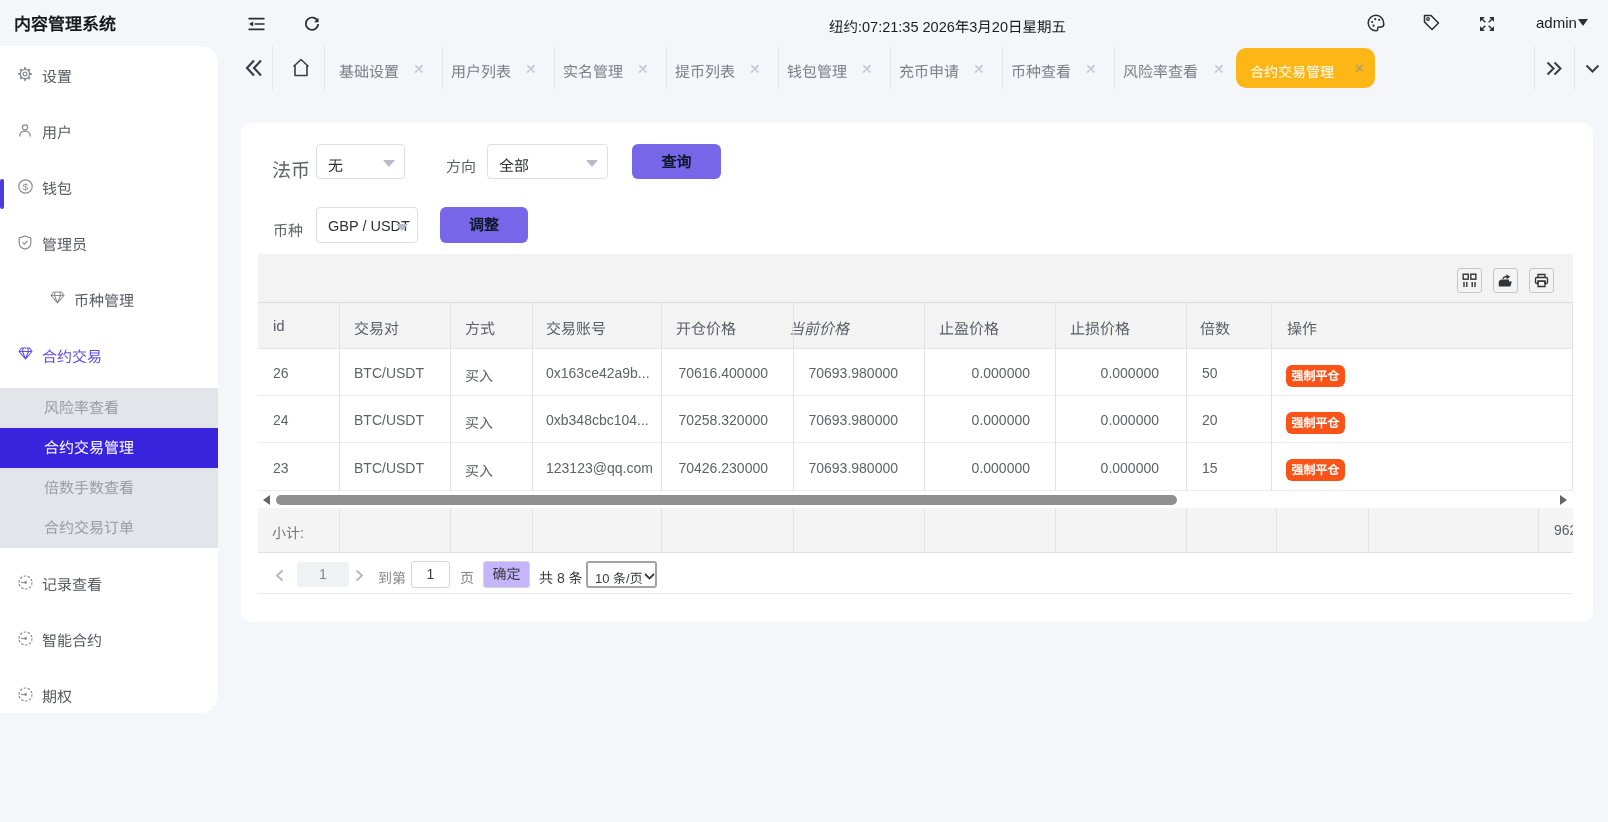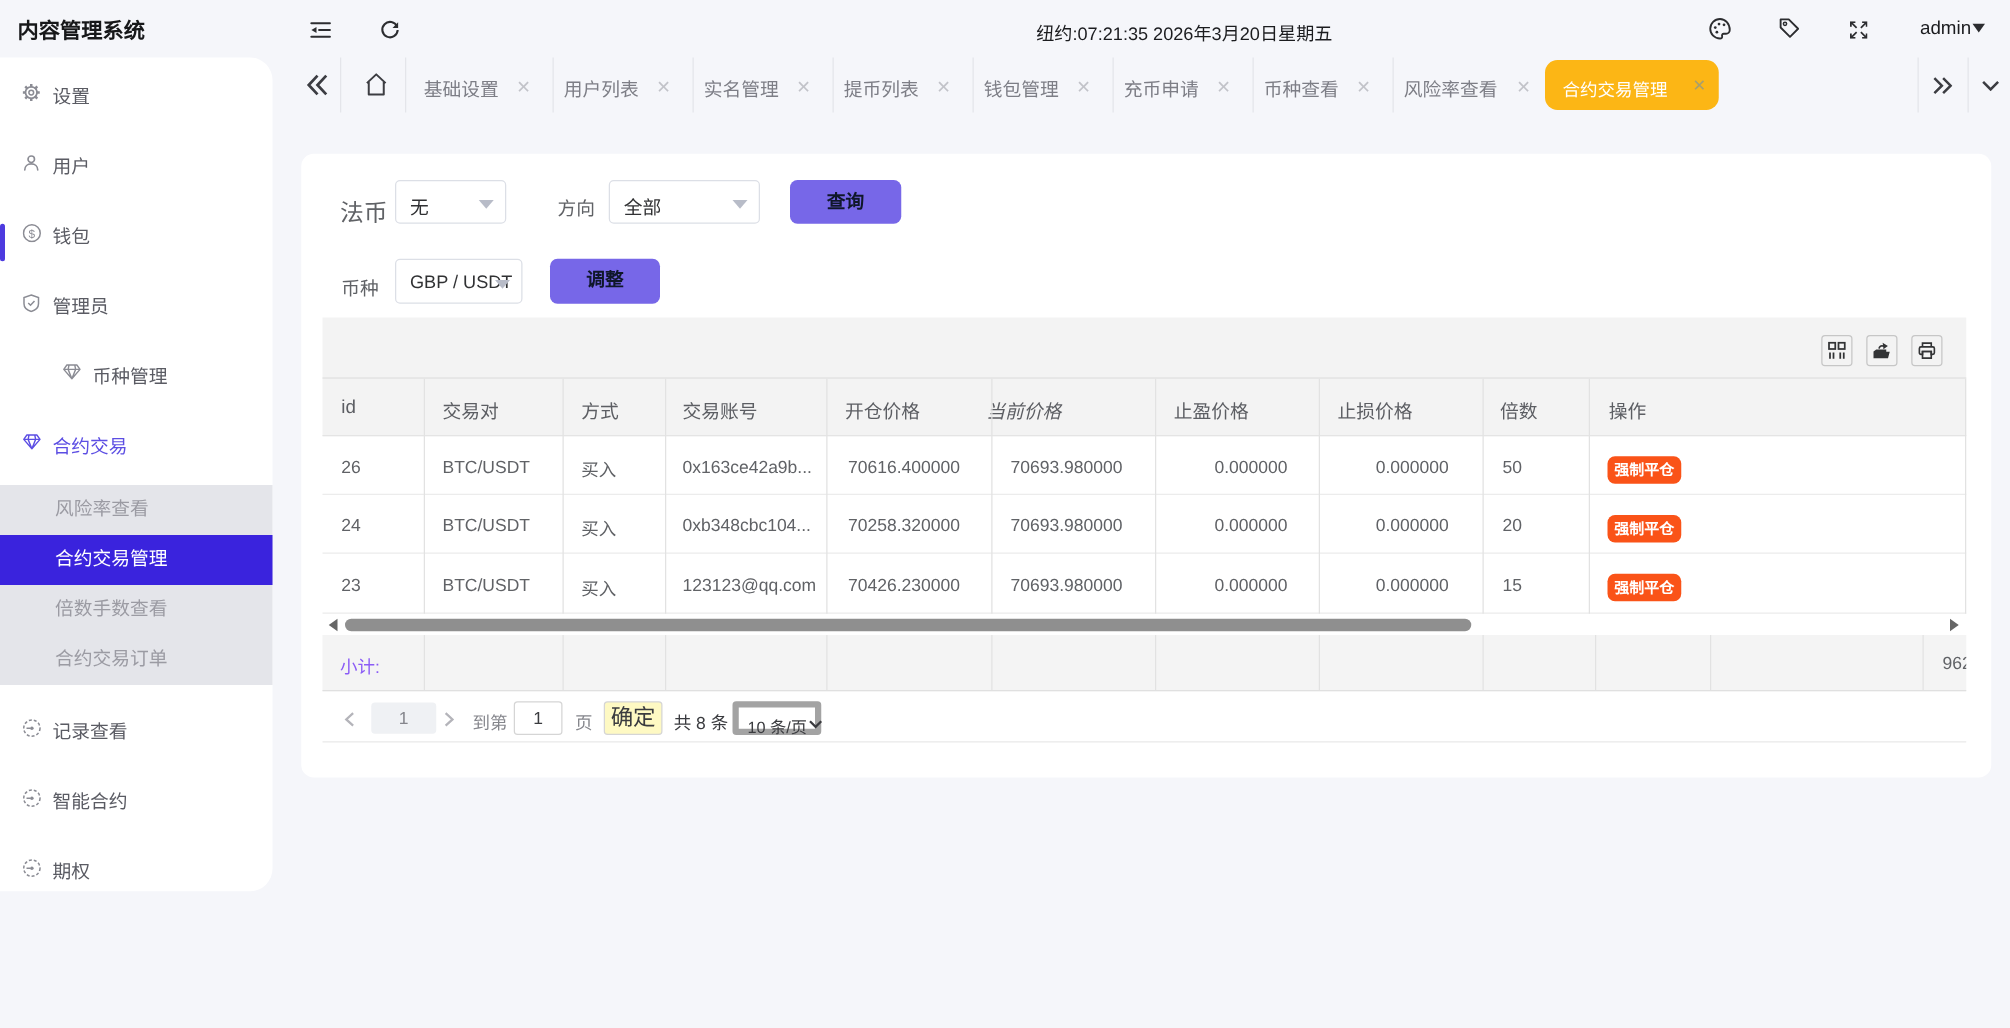--- a/index.html
+++ b/index.html
@@ -311,21 +311,21 @@
 <div class="td" style="left:924px; top:460px; width:106px; text-align:right;">0.000000</div>
 <div class="td" style="left:1055px; top:460px; width:104px; text-align:right;">0.000000</div>
 <div class="td" style="left:1202px; top:460px;">15</div>
 <div class="fpbtn" style="top:459px;">强制平仓</div>
 
 <div class="abs" style="left:263px; top:495px; width:0; height:0; border-top:5px solid transparent; border-bottom:5px solid transparent; border-right:7px solid #666;"></div>
 <div class="abs" style="left:276px; top:495px; width:901px; height:10px; background:#8f8f8f; border-radius:5px;"></div>
 <div class="abs" style="left:1560px; top:495px; width:0; height:0; border-top:5px solid transparent; border-bottom:5px solid transparent; border-left:7px solid #666;"></div>
 
 <div class="abs" style="left:258px; top:508px; width:1315px; height:45px; background:#f4f4f4; border-bottom:1px solid #e0e0e0; overflow:hidden;">
-  <div class="abs" style="left:14px; top:14px; font-size:14px; color:#8b5cf6;">小计:</div>
+  <div class="abs" style="left:14px; top:14px; font-size:14px; color:#737373;">小计:</div>
   <div class="abs" style="left:1296px; top:14px; font-size:14px; color:#606266;">9621</div>
   <div class="vline" style="left:81px; top:0; height:45px;"></div>
   <div class="vline" style="left:192px; top:0; height:45px;"></div>
   <div class="vline" style="left:274px; top:0; height:45px;"></div>
   <div class="vline" style="left:403px; top:0; height:45px;"></div>
   <div class="vline" style="left:535px; top:0; height:45px;"></div>
   <div class="vline" style="left:666px; top:0; height:45px;"></div>
   <div class="vline" style="left:797px; top:0; height:45px;"></div>
   <div class="vline" style="left:928px; top:0; height:45px;"></div>
   <div class="vline" style="left:1018px; top:0; height:45px;"></div>
@@ -336,20 +336,20 @@
 <svg class="abs" style="left:275px; top:569px;" width="9" height="13" viewBox="0 0 9 13">
     <path d="M7.5 1.5 L2 6.5 L7.5 11.5" fill="none" stroke="#b4b4ba" stroke-width="1.8"></path>
   </svg>
 <div class="abs" style="left:297px; top:562px; width:52px; height:25px; background:#eff1f4; border-radius:3px; text-align:center; line-height:25px; font-size:14px; color:#85868c;">1</div>
 <svg class="abs" style="left:355px; top:569px;" width="9" height="13" viewBox="0 0 9 13">
     <path d="M1.5 1.5 L7 6.5 L1.5 11.5" fill="none" stroke="#b4b4ba" stroke-width="1.8"></path>
   </svg>
 <div class="abs" style="left:378px; top:567px; font-size:14px; color:#85868c;">到第</div>
 <div class="abs" style="left:411px; top:561px; width:39px; height:27px; background:#fff; border:1px solid #d5d5d5; border-radius:3px; text-align:center; line-height:25px; font-size:14px; color:#3a3b3f;">1</div>
 <div class="abs" style="left:460px; top:567px; font-size:14px; color:#85868c;">页</div>
-<div class="abs" style="left:483px; top:561px; width:47px; height:27px; background:#fef9c3; border:1px solid #d5d5d5; border-radius:3px; text-align:center; line-height:25px; font-size:18px; color:#3a3b3f;">确定</div>
+<div class="abs" style="left:483px; top:561px; width:47px; height:27px; background:#c4b5fd; border:1px solid #d5d5d5; border-radius:3px; text-align:center; line-height:25px; font-size:14px; color:#3a3b3f;">确定</div>
 <div class="abs" style="left:539px; top:567px; font-size:14px; color:#3a3b3f;">共 8 条</div>
-<div class="abs" style="left:586px; top:561px; width:71px; height:27px; background:#fff; border:5px solid #a3a3a3; border-radius:3px;">
+<div class="abs" style="left:586px; top:561px; width:71px; height:27px; background:#fff; border:2px solid #a3a3a3; border-radius:3px;">
   <div class="abs" style="left:7px; top:5px; font-size:13px; color:#3a3b3f; white-space:nowrap;">10 条/页</div>
   <svg class="abs" style="left:56px; top:10px;" width="11" height="7" viewBox="0 0 11 7">
       <path d="M1 1 L5.5 5.5 L10 1" fill="none" stroke="#3a3b3f" stroke-width="1.8"></path>
     </svg>
 </div>
 
 </body></html>

